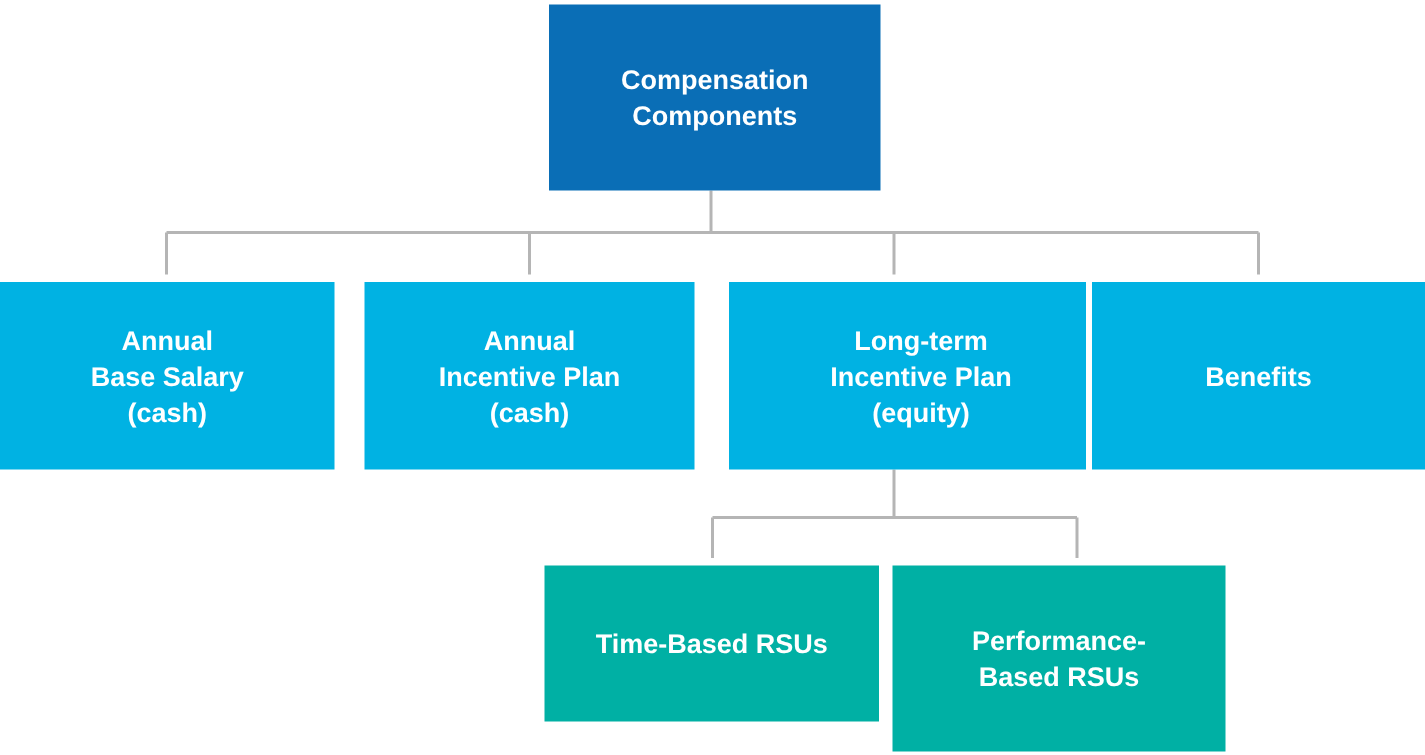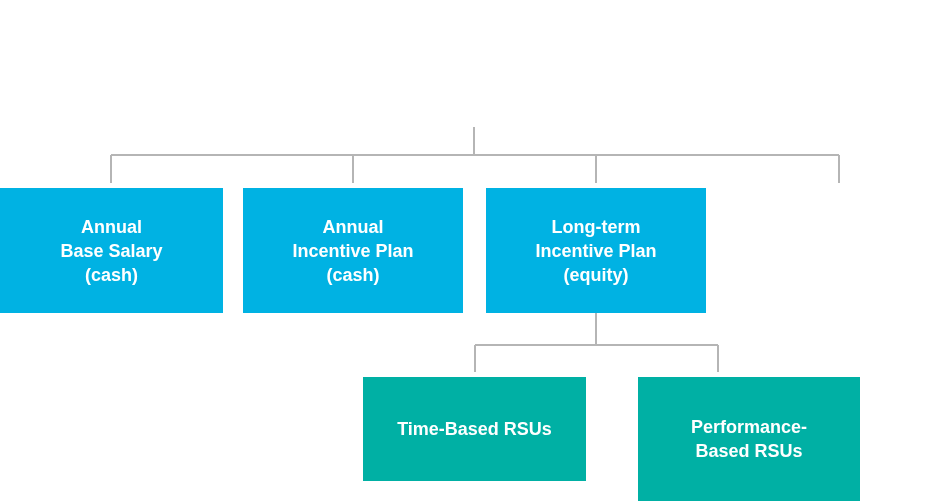--- a/index.html
+++ b/index.html
@@ -61,42 +61,49 @@
     <path d="M839 155 V183"></path>
 
     <path d="M596 313 V345"></path>
 
     <path d="M475 345 H718"></path>
 
     <path d="M475 345 V372"></path>
     <path d="M718 345 V372"></path>
   </svg>
 
+  <div class="node root" style="left:366px; top:3px; width:221px; height:124px;">
+    <span class="label">Compensation
+Components</span>
+  </div>
 
   <div class="node lvl2" style="left:0px; top:188px; width:223px; height:125px;">
     <span class="label">Annual
 Base Salary
 (cash)</span>
   </div>
 
   <div class="node lvl2" style="left:243px; top:188px; width:220px; height:125px;">
     <span class="label">Annual
 Incentive Plan
 (cash)</span>
   </div>
 
-  <div class="node lvl2" style="left:486px; top:188px; width:220px; height:125px;">
+  <div class="node lvl2" style="left:486px; top:188px; width:220px; height:125px;padding-left:18px;">
     <span class="label">Long-term
 Incentive Plan
 (equity)</span>
   </div>
 
+  <div class="node lvl2" style="left:728px; top:188px; width:222px; height:125px;">
+    <span class="label">Benefits</span>
+  </div>
 
   <div class="node lvl3" style="left:363px; top:377px; width:223px; height:104px;">
     <span class="label">Time-Based RSUs</span>
   </div>
 
-  <div class="node lvl3" style="left:638px; top:377px; width:222px; height:124px;">
+  <div class="node lvl3" style="left:595px; top:377px; width:222px; height:124px;">
     <span class="label">Performance-
 Based RSUs</span>
   </div>
 
 </div>
 
 </body></html>

